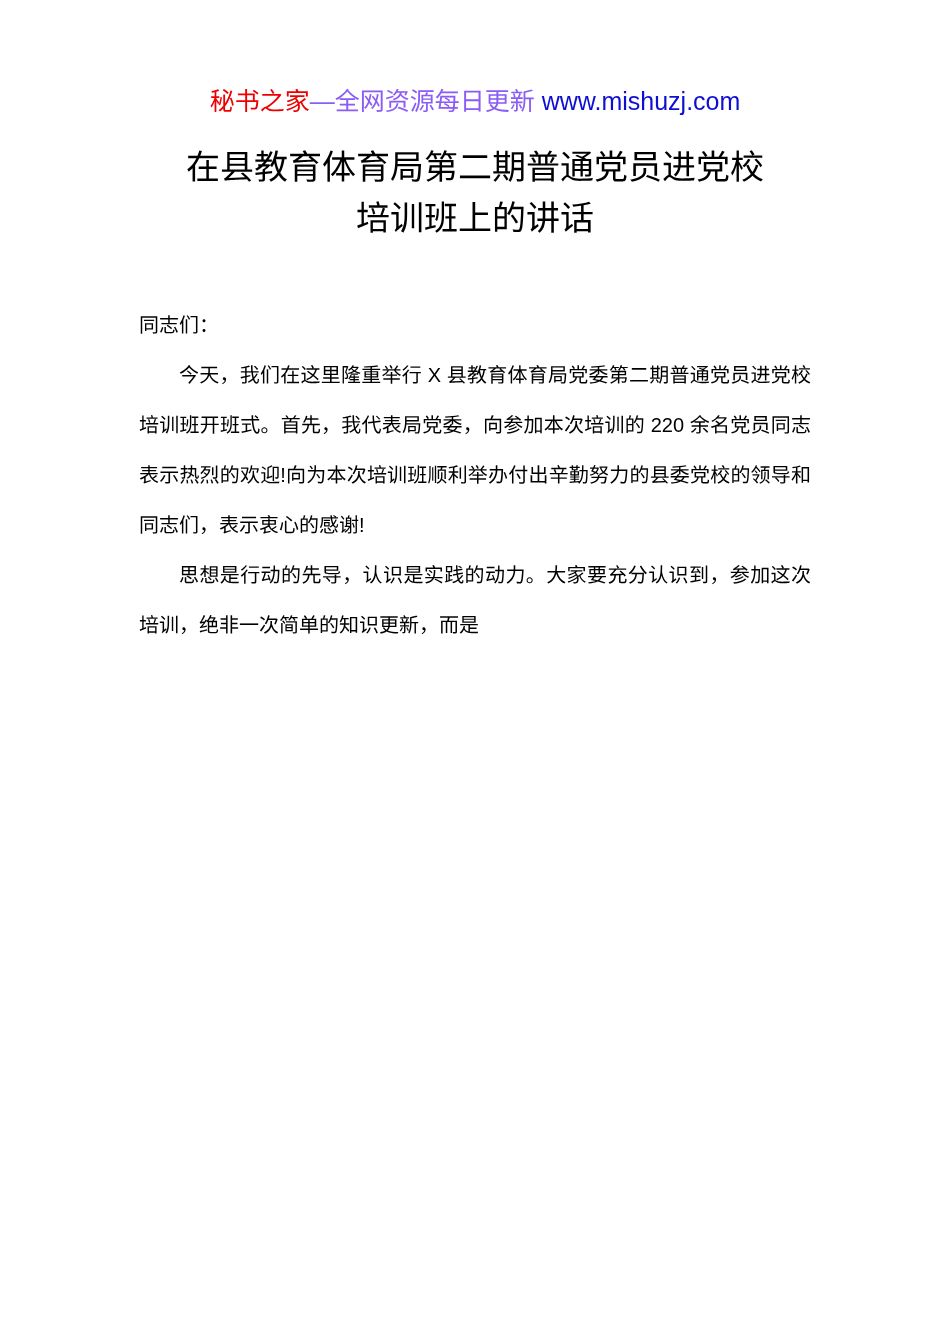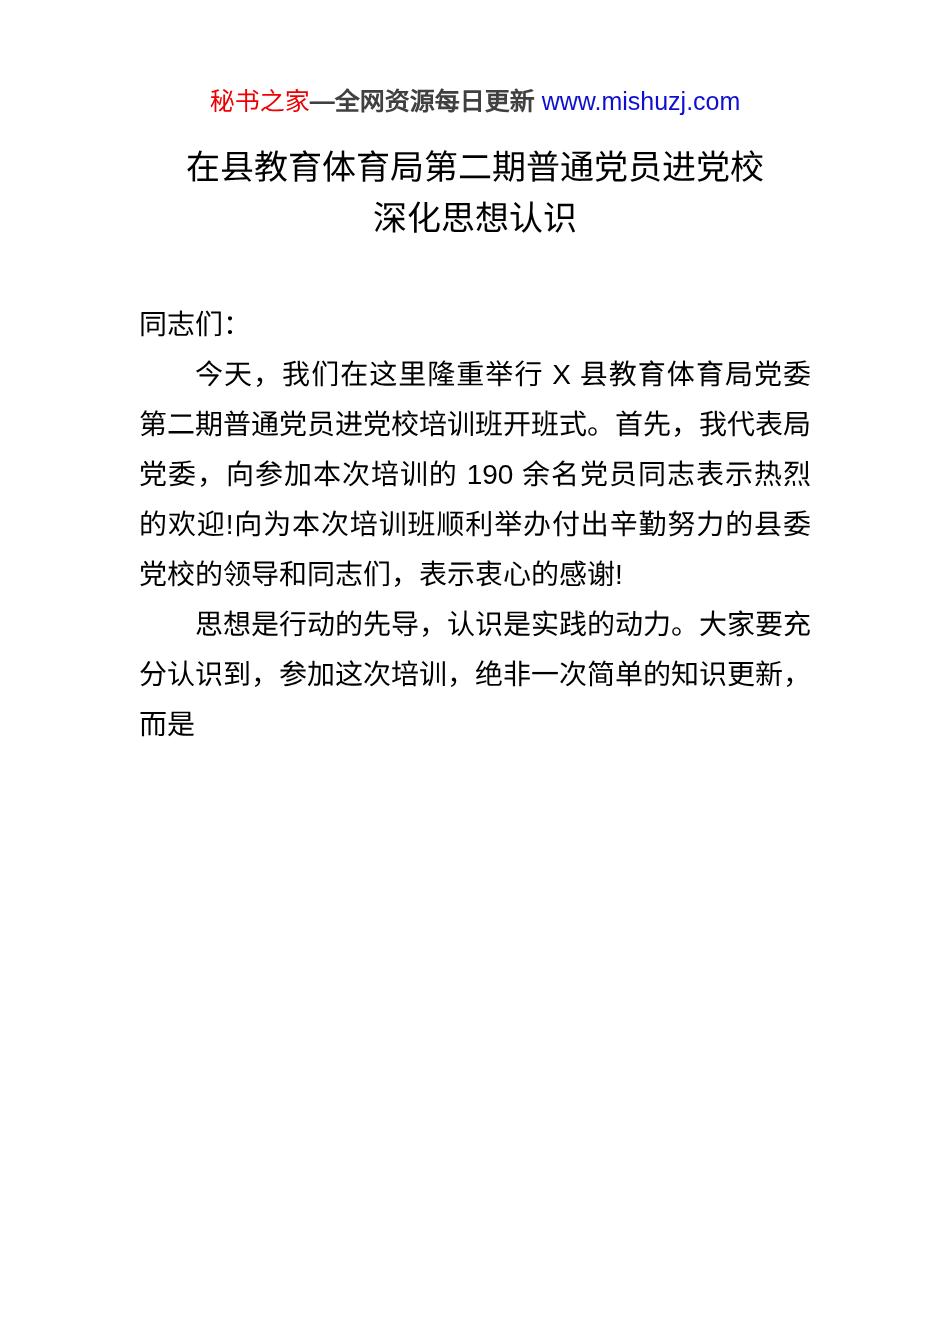--- a/index.html
+++ b/index.html
@@ -22,43 +22,42 @@
     text-align: center;
     font-size: 25px;
     line-height: 34px;
     white-space: pre;
   }
   .banner .site {
     color: #ee0000;
     font-weight: normal;
   }
   .banner .tag {
-    color: #404040;
-    font-weight: bold;
+    color: #8b5cf6;
   }
   .banner .url {
     color: #0f0fd2;
     text-decoration: none;
     cursor: pointer;
   }
   .title {
     margin: 24px 0 0 0;
     text-align: center;
     font-size: 34px;
     font-weight: 400;
     line-height: 51px;
     color: #000000;
   }
   .title .tl {
     display: block;
   }
   .content {
     width: 672px;
     margin: 56px auto 0 auto;
-    font-size: 28px;
+    font-size: 20px;
     line-height: 50px;
     text-align: justify;
     color: #000000;
   }
   .content p {
     margin: 0;
   }
   .para {
     text-indent: 2em;
   }
@@ -71,22 +70,22 @@
 </style>
 </head>
 <body>
 
 <div class="doc">
 
   <div class="banner"><span class="site">秘书之家</span><span class="tag">—全网资源每日更新 </span><span class="url">www.mishuzj.com</span></div>
 
   <h1 class="title">
     <span class="tl">在县教育体育局第二期普通党员进党校</span>
-    <span class="tl">深化思想认识</span>
+    <span class="tl">培训班上的讲话</span>
   </h1>
 
   <div class="content">
     <p class="salutation">同志们：</p>
-    <p class="para">今天，我们在这里隆重举行 X 县教育体育局党委第二期普通党员进党校培训班开班式。首先，我代表局党委，向参加本次培训的 190 余名党员同志表示热烈的欢迎!向为本次培训班顺利举办付出辛勤努力的县委党校的领导和同志们，表示衷心的感谢!</p>
+    <p class="para">今天，我们在这里隆重举行 X 县教育体育局党委第二期普通党员进党校培训班开班式。首先，我代表局党委，向参加本次培训的 220 余名党员同志表示热烈的欢迎!向为本次培训班顺利举办付出辛勤努力的县委党校的领导和同志们，表示衷心的感谢!</p>
     <p class="para">思想是行动的先导，认识是实践的动力。大家要充分认识到，参加这次培训，绝非一次简单的知识更新，而是</p>
   </div>
 
 </div>
 
 </body></html>

